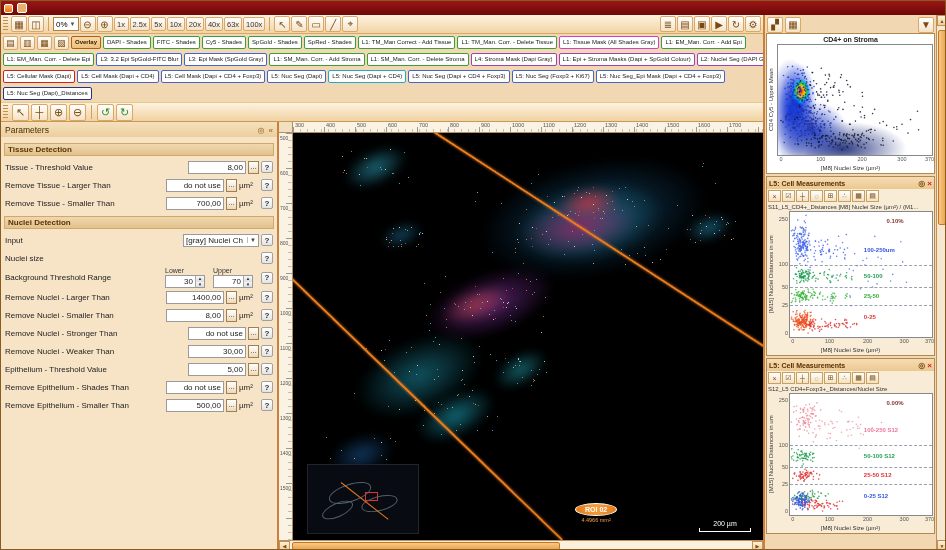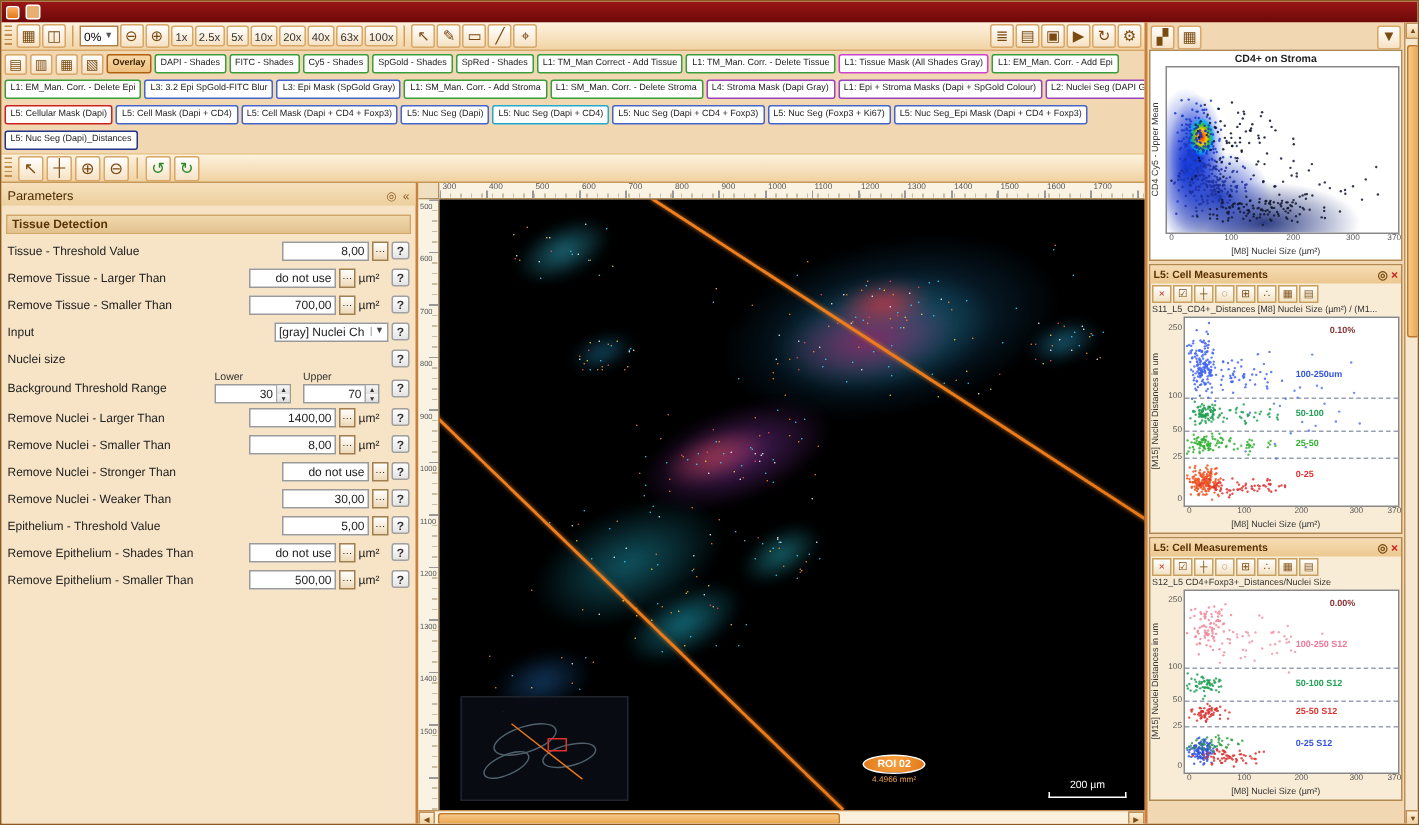--- a/index.html
+++ b/index.html
@@ -46,21 +46,21 @@
   .pfield.dd{width:76px;justify-content:space-between}
   .pfield.empty{visibility:hidden}
   .fval{white-space:nowrap;overflow:hidden}
   .ddarr{font-size:6px;color:#444;border-left:1px solid #bbb;padding-left:2px}
   .ebtn{width:11px;height:13px;border:1px solid #a08050;background:linear-gradient(#fff,#eed9b8);font-size:7px;line-height:10px;text-align:center;cursor:pointer}
   .unit{font-size:8px;color:#222;width:20px}
   .hbtn{width:12px;height:12px;border:1px solid #a0a0a0;border-radius:2px;background:linear-gradient(#fff,#e4e4e4);font-size:8px;font-weight:bold;color:#333;display:flex;align-items:center;justify-content:center;cursor:pointer}
   .spincol{display:flex;flex-direction:column;align-items:flex-start;margin-right:6px}
   .spincap{font-size:7px;color:#333;height:8px;line-height:8px}
   .spin{display:flex;height:13px;border:1px solid #9a9a9a;background:#fff}
-  .spinval{width:40px;text-align:right;font-size:8px;padding:0 2px;line-height:12px}
+  .spinval{width:29px;text-align:right;font-size:8px;padding:0 2px;line-height:12px}
   .spinarrows{display:flex;flex-direction:column;width:9px;border-left:1px solid #aaa}
   .sa{flex:1;font-size:4.5px;line-height:5px;text-align:center;background:linear-gradient(#f8f8f8,#ddd);cursor:pointer;color:#333}
   
   .viewer{flex:1;display:flex;flex-direction:column;background:#e8d0a8;min-width:0}
   .rulerrow{height:11px;display:flex}
   .corner{width:14px;height:11px;background:#f0e0c0;border-right:1px solid #b09060;border-bottom:1px solid #b09060;flex:0 0 auto}
   .rtop{flex:1;background:#faf2e2;border-bottom:1px solid #b09060;position:relative;background-image:repeating-linear-gradient(to right,#999 0 1px,transparent 1px 31px),repeating-linear-gradient(to right,#cbbda4 0 1px,transparent 1px 7px);background-size:100% 50%,100% 28%;background-position:0 100%,0 100%;background-repeat:no-repeat,no-repeat}
   .rtop span{position:absolute;top:0;font-size:5.5px;color:#555}
   .viewmid{flex:1;display:flex;min-height:0}
   .rleft{width:14px;background:#faf2e2;border-right:1px solid #b09060;position:relative;flex:0 0 auto;background-image:repeating-linear-gradient(to bottom,#999 0 1px,transparent 1px 35px),repeating-linear-gradient(to bottom,#cbbda4 0 1px,transparent 1px 7px);background-size:50% 100%,28% 100%;background-position:100% 0,100% 0;background-repeat:no-repeat,no-repeat}
@@ -246,20 +246,21 @@
                 <div class="plabel">Remove Tissue - Smaller Than</div>
                 <div class="pctrls">
                   <div class="pfield">
                     <span class="fval">700,00</span>
                   </div>
                   <div class="ebtn">…</div>
                   <span class="unit">µm²</span>
                   <div class="hbtn">?</div>
                 </div>
               </div>
+              <div class="pgroup">Nuclei Detection</div>
               <div class="prow">
                 <div class="plabel">Input</div>
                 <div class="pctrls">
                   <div class="pfield dd">
                     <span class="fval">[gray] Nuclei Ch</span>
                     <span class="ddarr">▼</span>
                   </div>
                   <div class="hbtn">?</div>
                 </div>
               </div>

